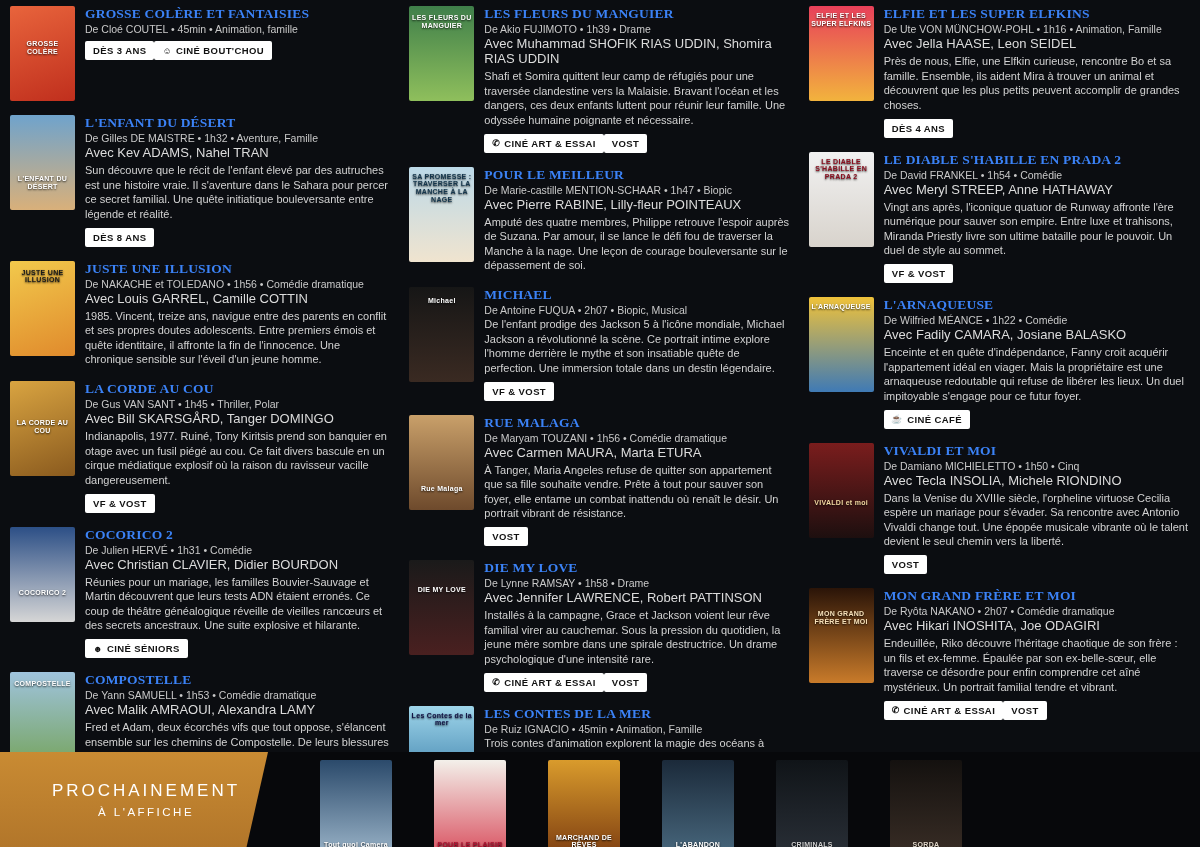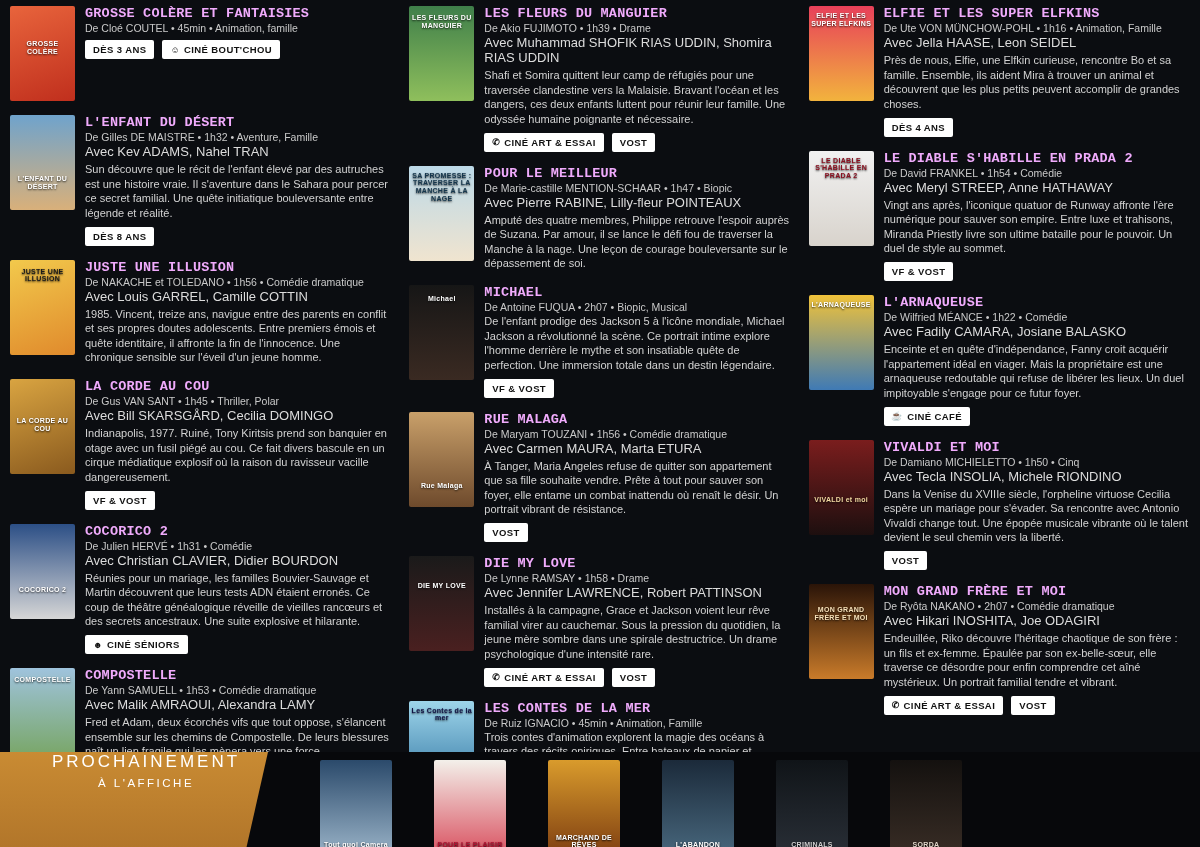--- a/index.html
+++ b/index.html
@@ -42,25 +42,25 @@
     font-size: 7px;
     font-weight: bold;
     letter-spacing: .3px;
     line-height: 1.1;
     padding: 0 2px;
     color: #fff;
     text-shadow: 0 1px 2px rgba(0,0,0,.8);
   }
   .info { flex: 1; min-width: 0; }
   .title {
-    font-family: Liberation Mono, monospace;
+    font-family: Liberation Serif, serif;
     font-weight: bold;
     font-size: 13.5px;
     letter-spacing: .2px;
-    color: #f0abfc;
+    color: #3b82f6;
     text-transform: uppercase;
     margin-bottom: 1px;
   }
   .meta {
     font-size: 10.5px;
     color: #c9c9c9;
     margin-bottom: 1px;
   }
   .cast {
     font-size: 13px;
@@ -68,21 +68,21 @@
     margin-bottom: 3px;
   }
   .syn {
     font-size: 11px;
     line-height: 1.33;
     color: #d2d2d2;
   }
   .tags {
     margin-top: 6px;
     display: flex;
-    gap: 8px;
+    gap: 0;
     flex-wrap: wrap;
   }
   .tag {
     display: inline-flex;
     align-items: center;
     gap: 4px;
     background: #ffffff;
     color: #111;
     font-size: 9.5px;
     font-weight: bold;
@@ -101,21 +101,21 @@
     background: #07080b;
     display: flex;
     align-items: stretch;
   }
   .foot-label {
     width: 268px;
     background: linear-gradient(180deg,#c98b33 0%, #b2762a 100%);
     display: flex;
     flex-direction: column;
     align-items: center;
-    justify-content: flex-start;
+    justify-content: center;
     color: #fff;
     clip-path: polygon(0 0, 100% 0, 92% 100%, 0% 100%);
     padding-left: 24px;
   }
   .foot-label .l1 {
     font-size: 17px;
     letter-spacing: 3px;
     font-weight: normal;
   }
   .foot-label .l2 {
@@ -200,21 +200,21 @@
           <div class="syn">1985. Vincent, treize ans, navigue entre des parents en conflit et ses propres doutes adolescents. Entre premiers émois et quête identitaire, il affronte la fin de l'innocence. Une chronique sensible sur l'éveil d'un jeune homme.</div>
         </div>
       </div>
       <div class="film">
         <div class="poster" style="background:linear-gradient(160deg,#d9a441,#8a5a1e)">
           <div class="pt" style="top:38px;color:#fff">LA CORDE AU COU</div>
         </div>
         <div class="info">
           <div class="title">LA CORDE AU COU</div>
           <div class="meta">De Gus VAN SANT • 1h45 • Thriller, Polar</div>
-          <div class="cast">Avec Bill SKARSGÅRD, Cecilia DOMINGO</div>
+          <div class="cast">Avec Bill SKARSGÅRD, Tanger DOMINGO</div>
           <div class="syn">Indianapolis, 1977. Ruiné, Tony Kiritsis prend son banquier en otage avec un fusil piégé au cou. Ce fait divers bascule en un cirque médiatique explosif où la raison du ravisseur vacille dangereusement.</div>
           <div class="tags">
             <span class="tag">
               <span>VF &amp; VOST</span>
             </span>
           </div>
         </div>
       </div>
       <div class="film">
         <div class="poster" style="background:linear-gradient(180deg,#2c4f86,#d6d6d6)">

